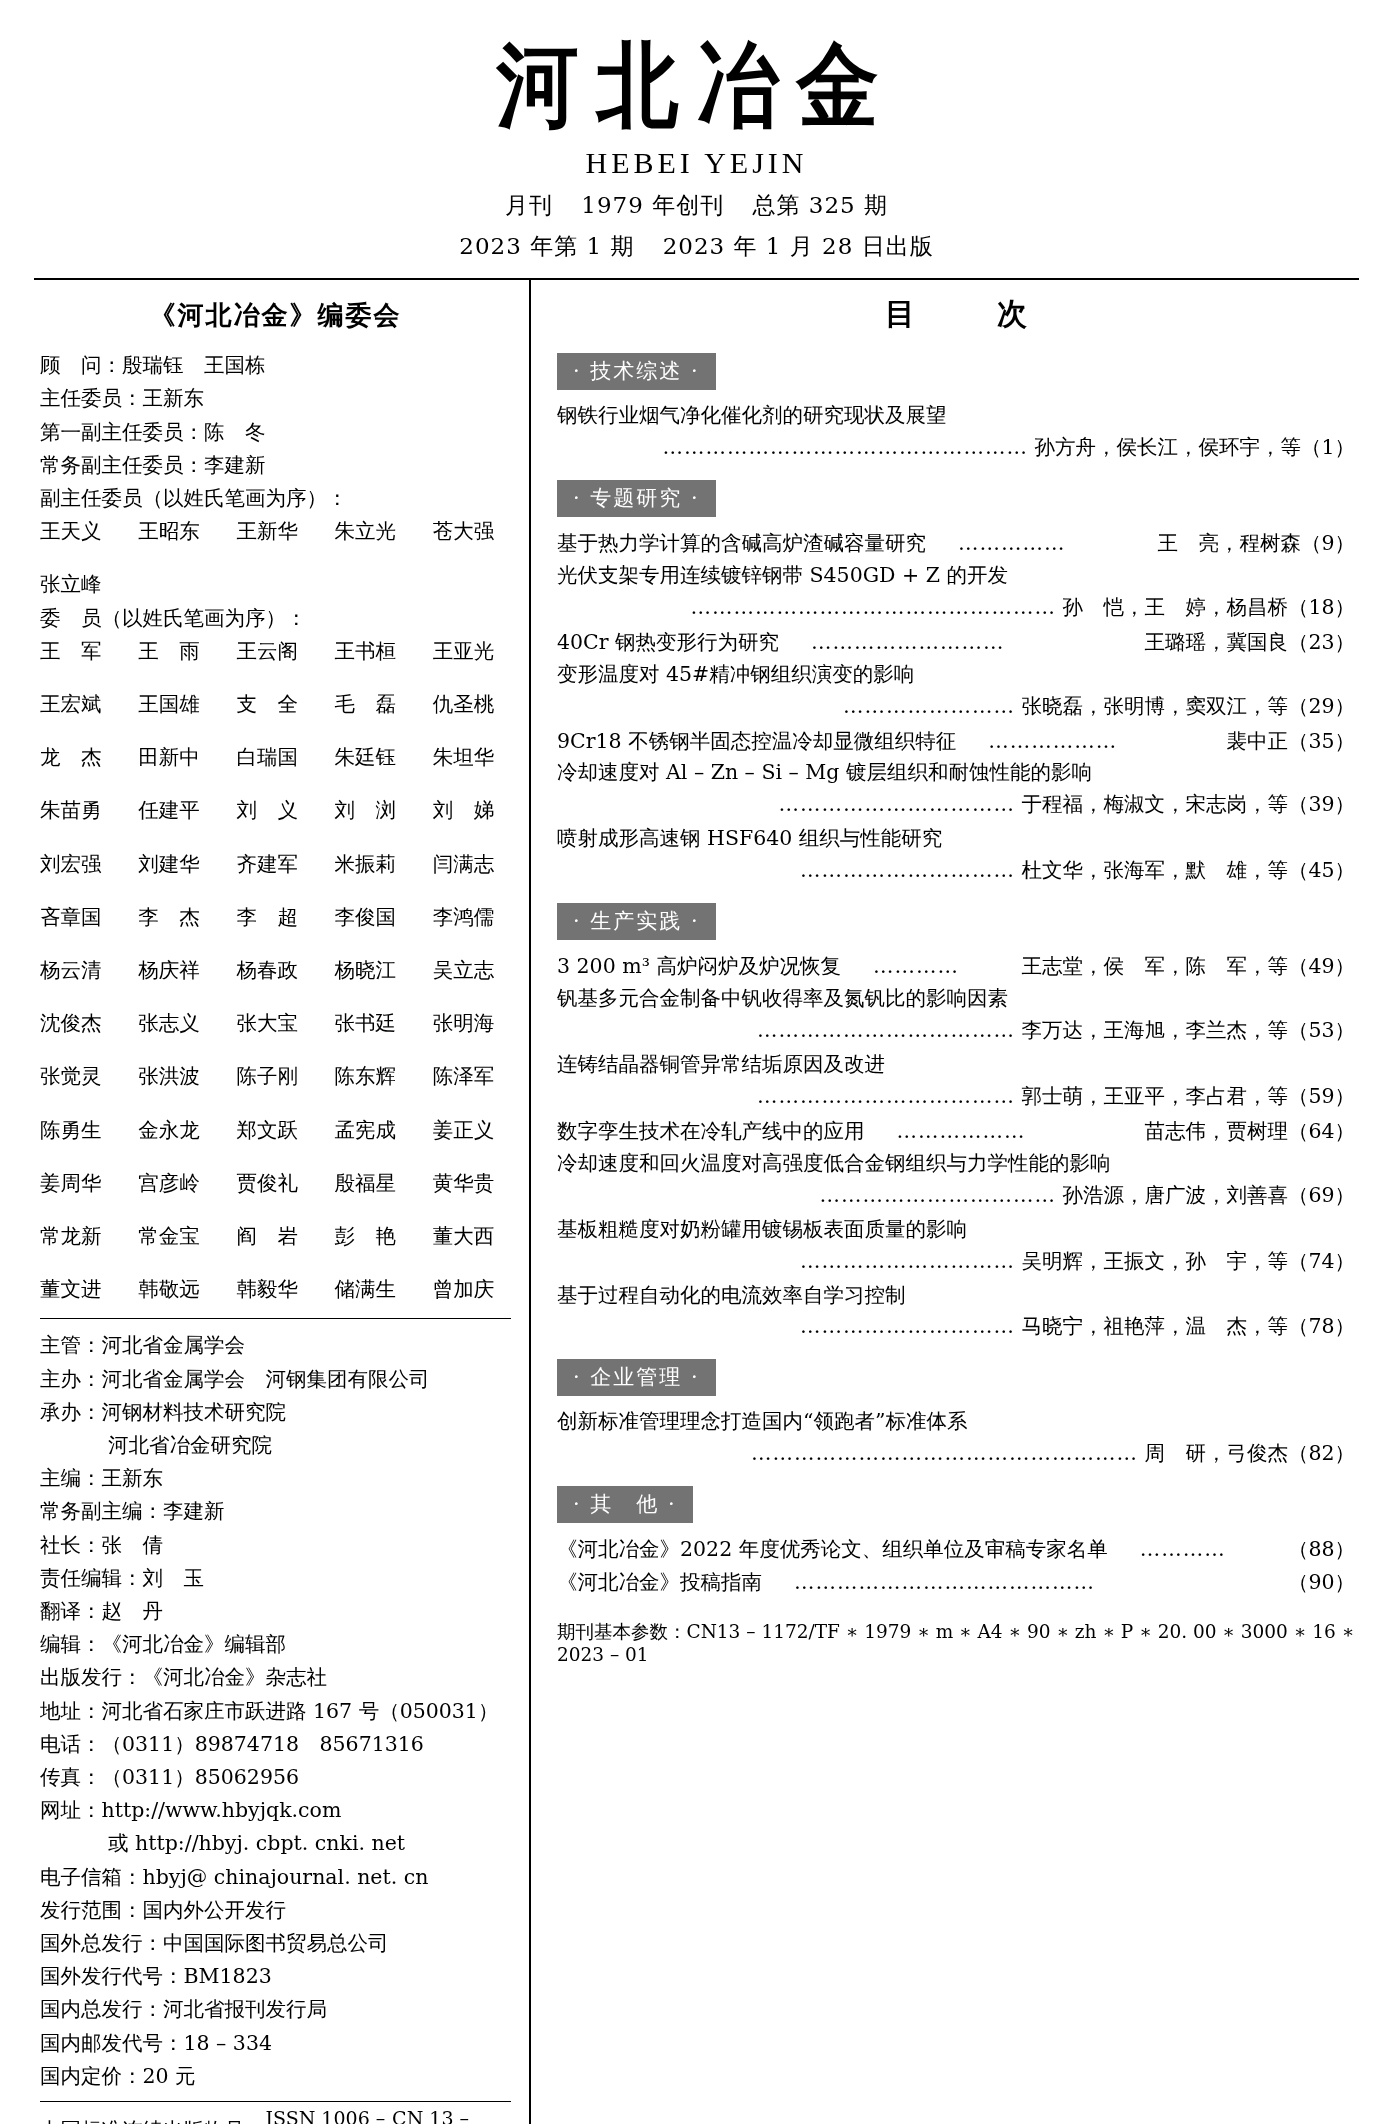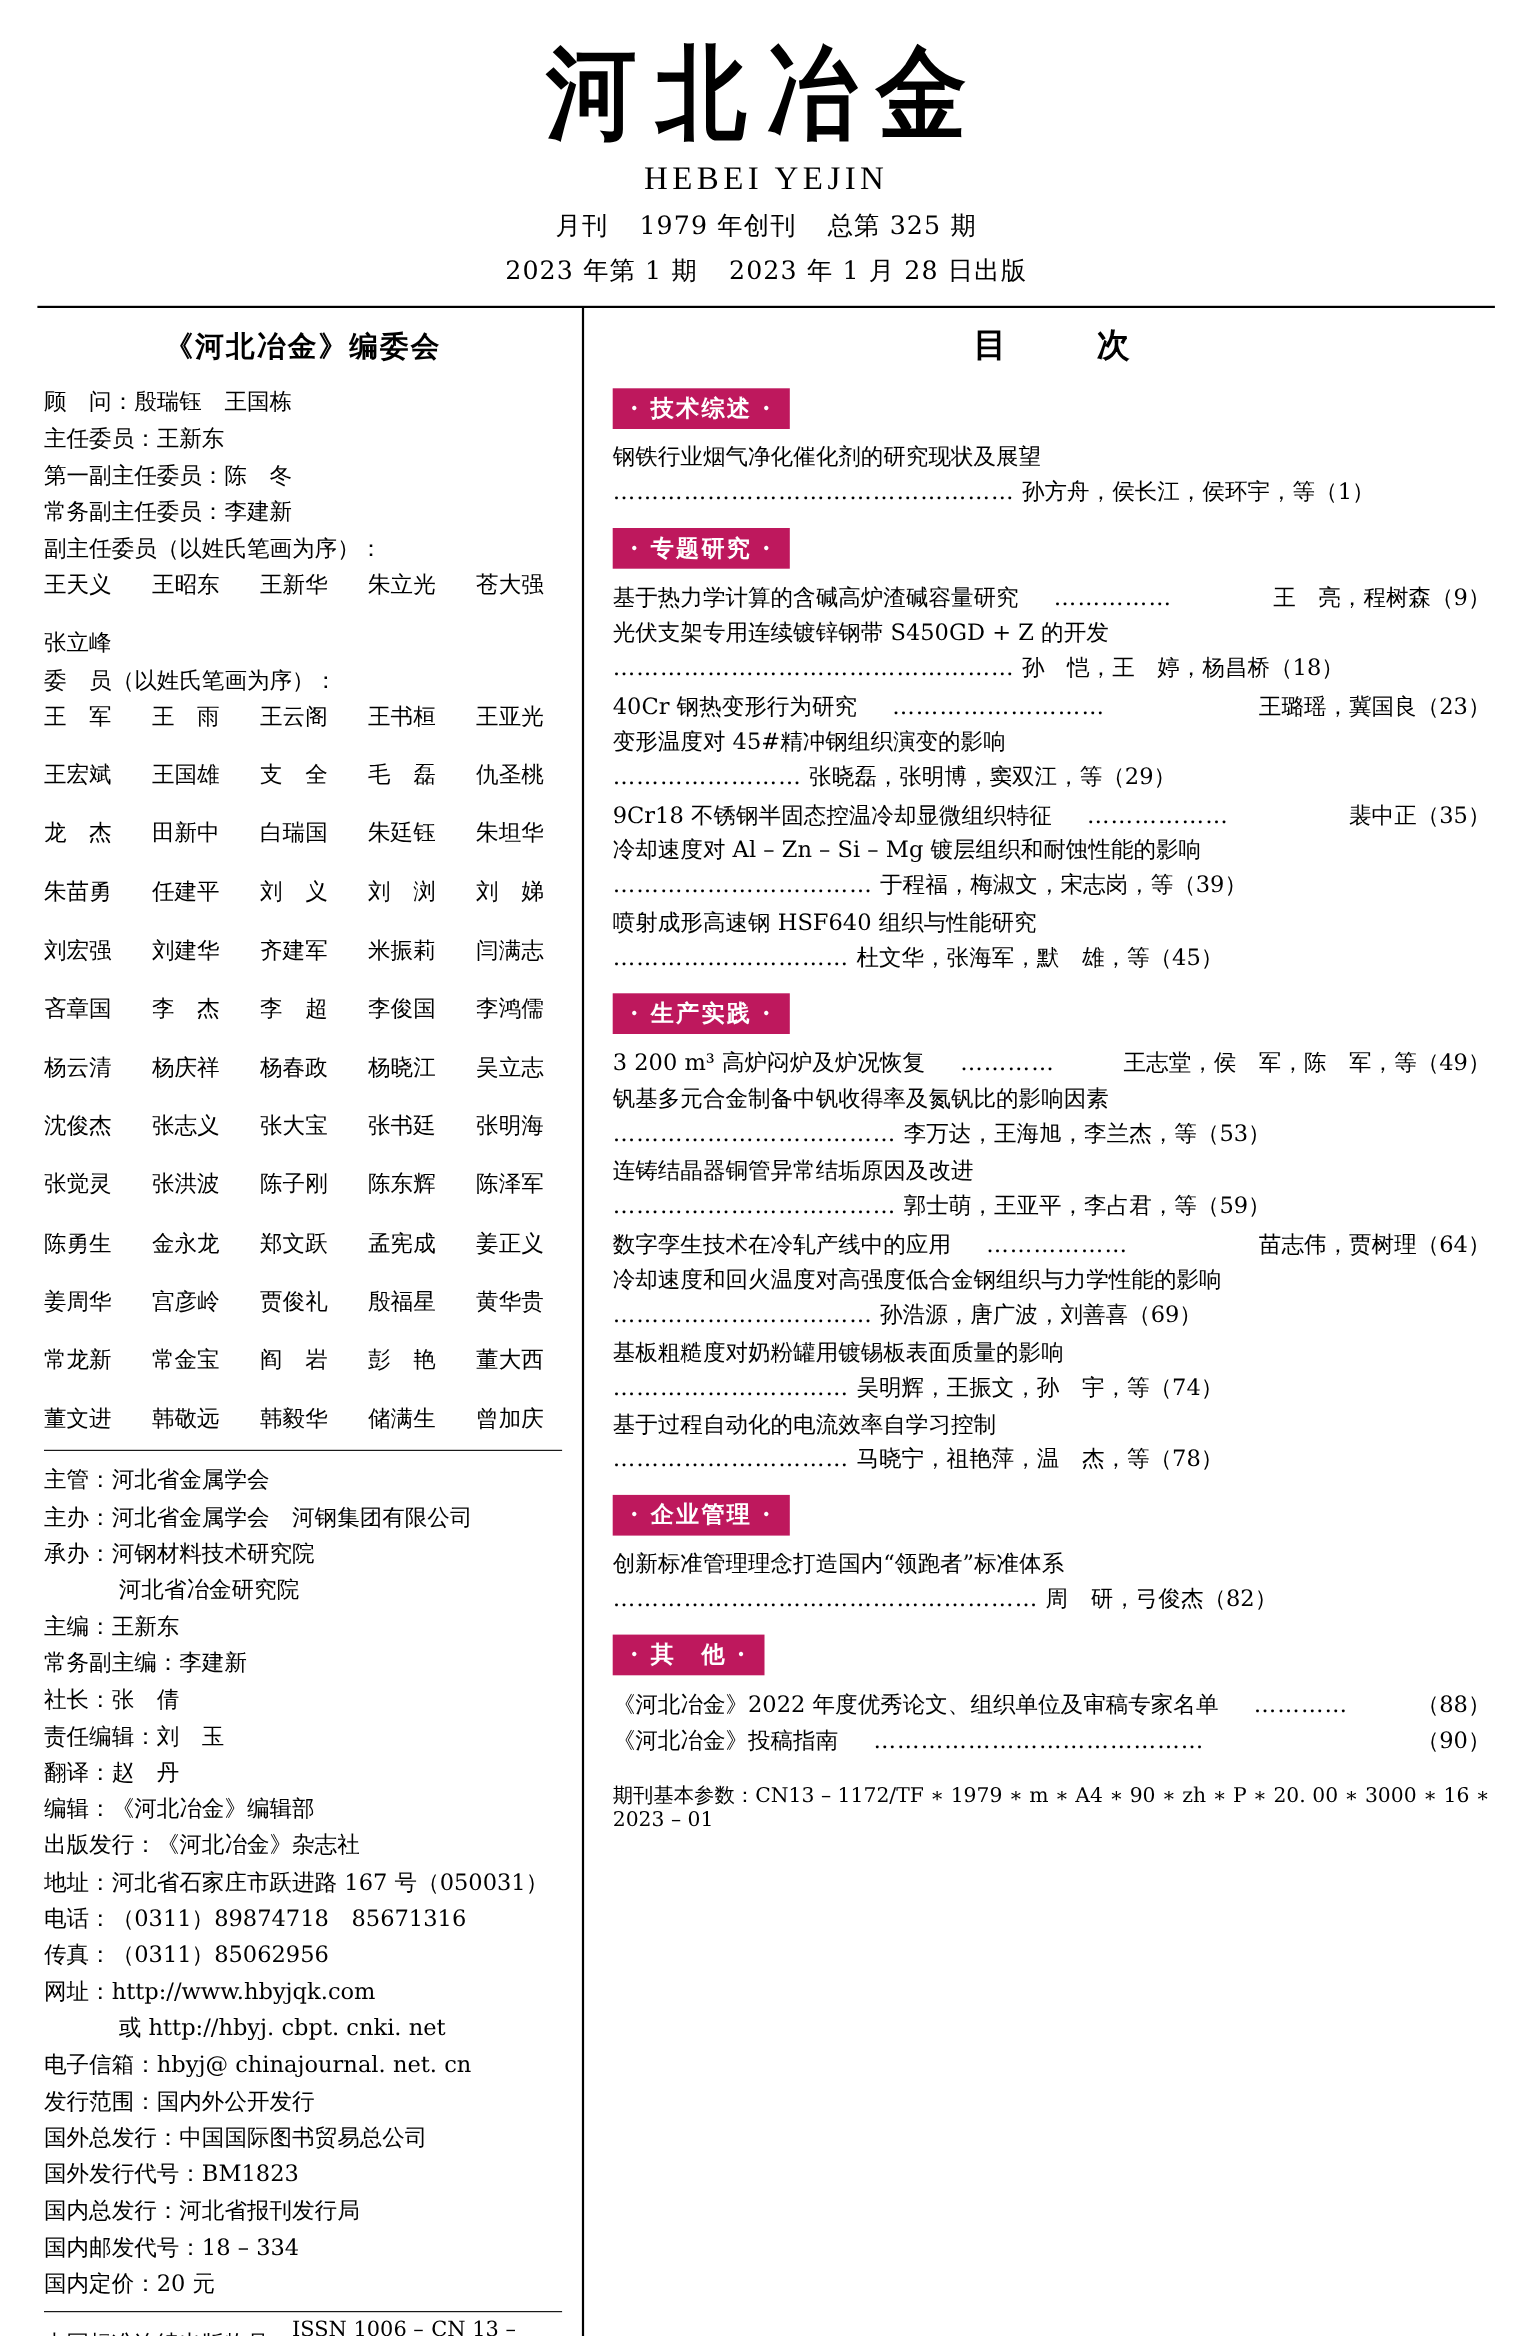--- a/index.html
+++ b/index.html
@@ -106,24 +106,24 @@
   .toc-title {
     text-align: center;
     font-size: 30px;
     font-weight: 700;
     letter-spacing: 26px;
     margin: 0 0 18px 0;
     padding-left: 26px;
   }
   .section-head {
     display: inline-block;
-    background: #be185d;
+    background: #737373;
     color: #fff;
     font-size: 21px;
-    font-weight: 700;
+    font-weight: 400;
     letter-spacing: 2px;
     padding: 4px 16px 5px 16px;
     margin: 14px 0 10px 0;
   }
   .section-head.first { margin-top: 0; }
   .entry {
     font-size: 20.5px;
     line-height: 1.56;
     margin-bottom: 2px;
   }
@@ -138,20 +138,21 @@
   }
   .inline-entry .t { white-space: nowrap; }
   .inline-entry .fill {
     flex: 1;
     overflow: hidden;
     white-space: nowrap;
     letter-spacing: 1px;
   }
   .inline-entry .a { white-space: nowrap; padding-left: 4px; }
   .contline {
+    text-align: right;
     font-size: 20.5px;
     line-height: 1.56;
   }
   .contline .dots { letter-spacing: 1px; }
   .footer-params {
     margin-top: 16px;
     font-size: 18.5px;
     padding-top: 4px;
   }
 </style>

